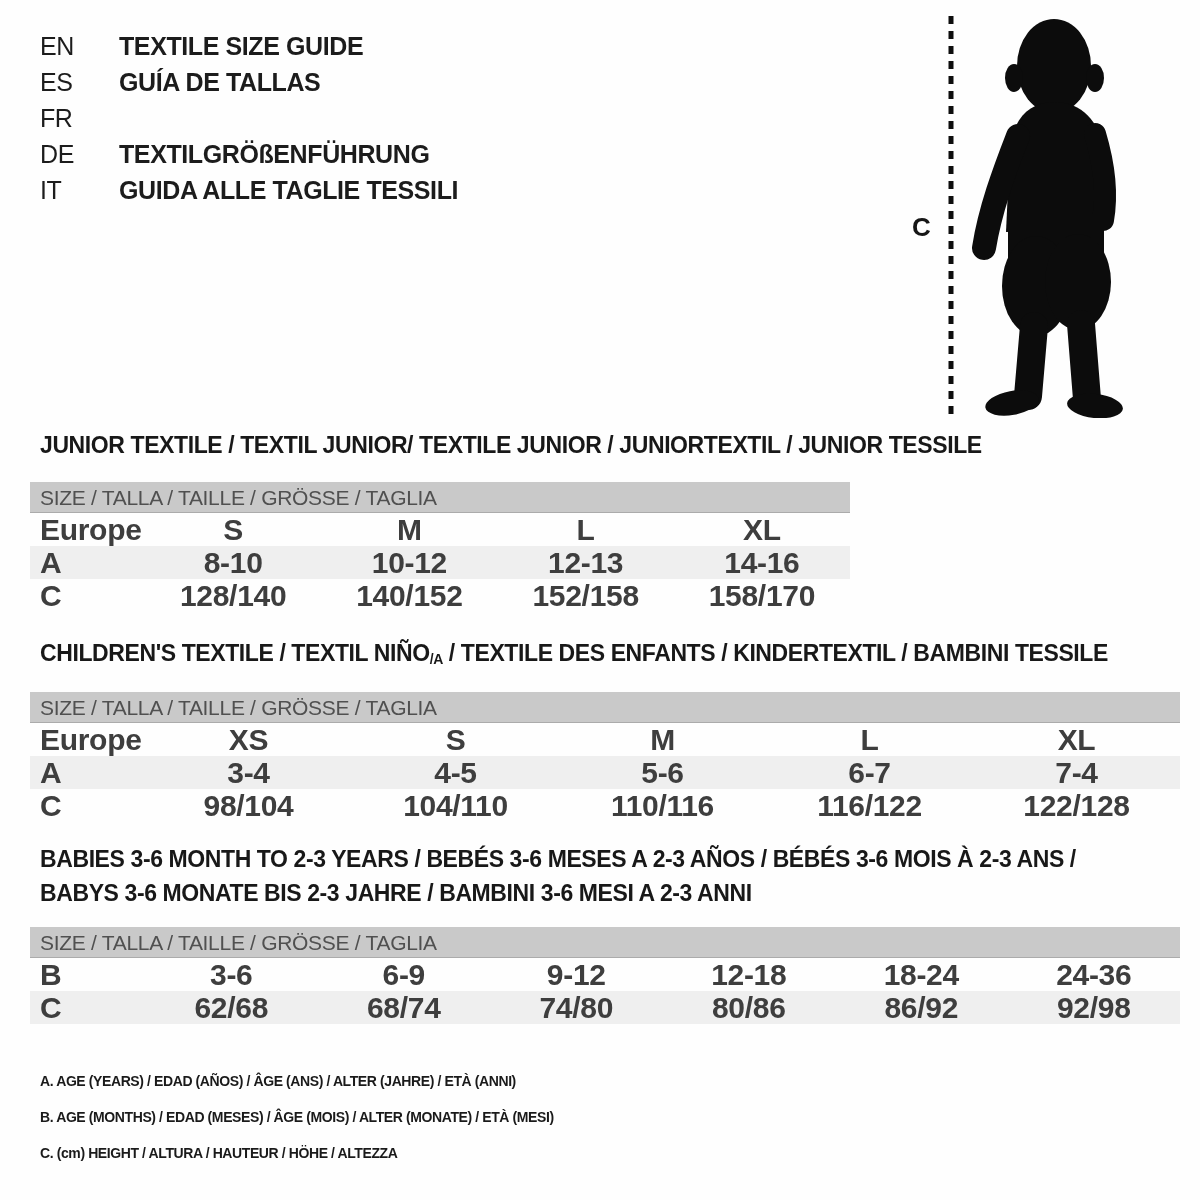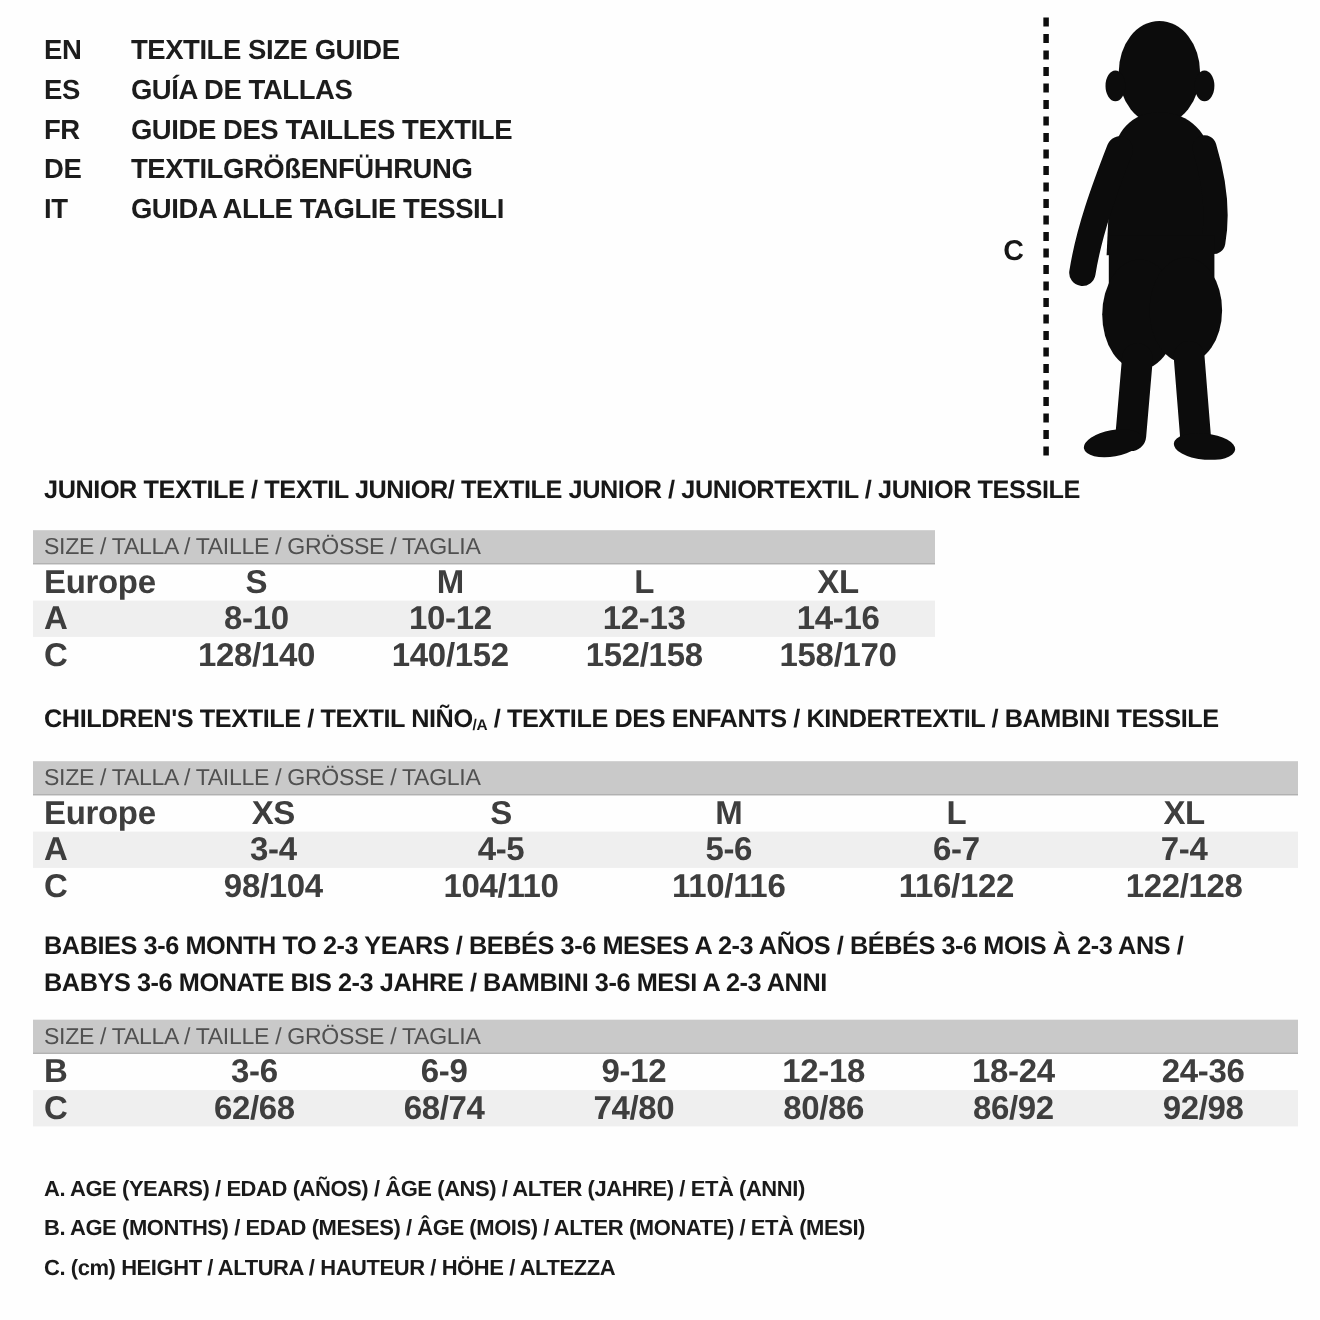--- a/index.html
+++ b/index.html
@@ -6,21 +6,21 @@
   html,body { background:#ffffff; }
   .sheet {
     position:relative; width:1200px; height:1200px; background:#fefefe;
     font-family:"Liberation Sans", sans-serif; overflow:hidden;
     color:#1d1d1d;
   }
 
   
   .lang-list { position:absolute; left:40px; top:28px; }
   .lang-row { display:flex; height:36px; align-items:center; }
-  .lang-code { width:79px; font-weight:700; font-size:25px; letter-spacing:-0.4px; color:#1c1c1c; }
+  .lang-code { width:79px; font-weight:400; font-size:25px; letter-spacing:-0.4px; color:#1c1c1c; }
   .lang-label { font-weight:700; font-size:25px; letter-spacing:-0.4px; color:#1c1c1c; white-space:nowrap; }
 
   
   .dash-line { position:absolute; left:947px; top:14px; width:8px; height:404px; }
   .c-label { position:absolute; left:912px; top:212px; font-weight:700; font-size:26px; color:#161616; }
   .silhouette { position:absolute; left:962px; top:14px; width:182px; height:404px; }
 
   
   .sec-title {
     position:absolute; left:40px; font-weight:700; font-size:23px;
@@ -39,39 +39,38 @@
   .trow { display:grid; height:33px; align-items:center; font-weight:700; font-size:30px; letter-spacing:-0.3px; color:#3e3e3e; }
   .trow.striped { background:#efefef; }
   .cols4 { grid-template-columns:115px repeat(4, 1fr); }
   .cols5 { grid-template-columns:115px repeat(5, 1fr); }
   .cols6 { grid-template-columns:115px repeat(6, 1fr); }
   .tlabel { padding-left:10px; text-align:left; }
   .tcell { text-align:center; }
 
   
   .legend { position:absolute; left:40px; top:1063px; }
-  .legend-line { height:36px; line-height:36px; font-weight:700; font-size:20px; letter-spacing:-0.4px; color:#1a1a1a; white-space:nowrap; }
+  .legend-line { height:36px; line-height:36px; font-weight:700; font-size:14px; letter-spacing:-0.4px; color:#1a1a1a; white-space:nowrap; }
 </style>
 </head>
 <body>
 
 <div class="sheet">
 
   <div class="lang-list">
     <div class="lang-row">
       <span class="lang-code">EN</span>
       <span class="lang-label">TEXTILE SIZE GUIDE</span>
     </div>
     <div class="lang-row">
       <span class="lang-code">ES</span>
       <span class="lang-label">GUÍA DE TALLAS</span>
     </div>
     <div class="lang-row">
       <span class="lang-code">FR</span>
-      <span class="lang-label">GUIDE DES TAILLES TEXTILE</span>
     </div>
     <div class="lang-row">
       <span class="lang-code">DE</span>
       <span class="lang-label">TEXTILGRÖßENFÜHRUNG</span>
     </div>
     <div class="lang-row">
       <span class="lang-code">IT</span>
       <span class="lang-label">GUIDA ALLE TAGLIE TESSILI</span>
     </div>
   </div>

